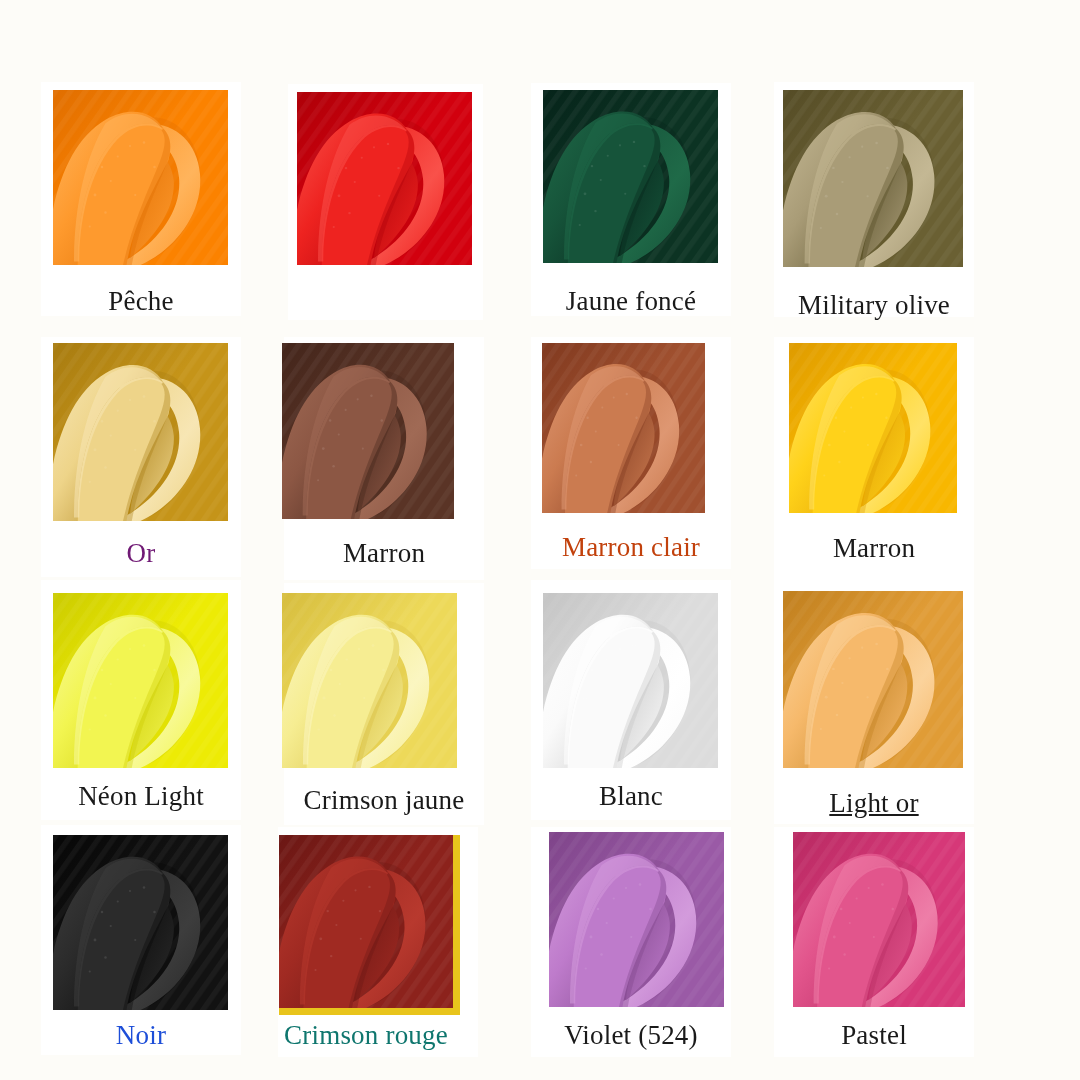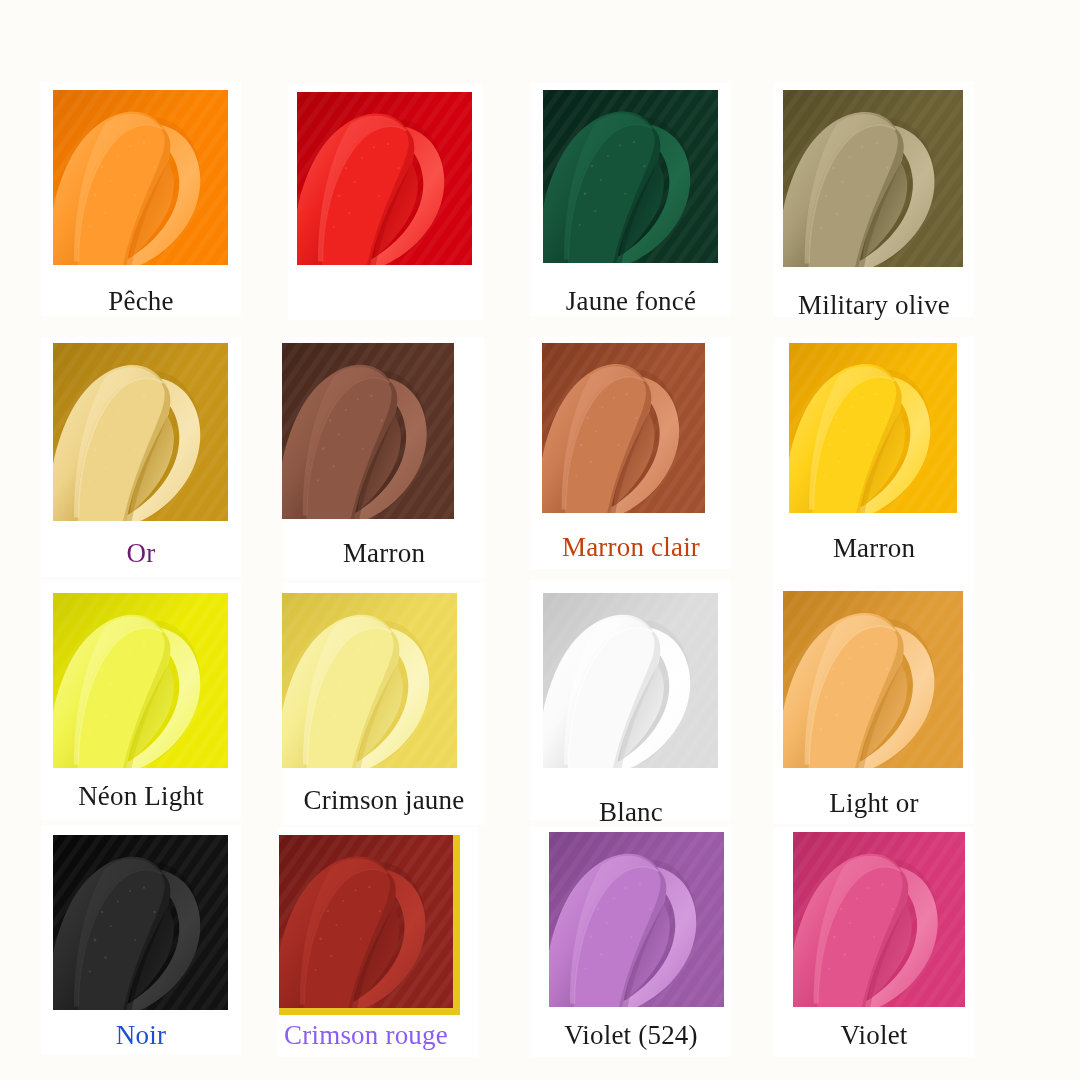--- a/index.html
+++ b/index.html
@@ -805,21 +805,21 @@
           <circle cx="37" cy="38" r="0.6"></circle>
       <circle cx="30" cy="70" r="0.7"></circle>
           <circle cx="44" cy="32" r="0.6"></circle>
       <circle cx="52" cy="30" r="0.7"></circle>
           <circle cx="21" cy="78" r="0.6"></circle>
       <circle cx="47" cy="60" r="0.6"></circle>
           <circle cx="58" cy="44" r="0.7"></circle>
     </g>
   </svg>
     </div>
-    <div class="label" style="left: 515px; top: 783px; width: 200px; color: rgb(26, 26, 26); margin-top: 16px;">Blanc</div>
+    <div class="label" style="left: 515px; top: 783px; width: 200px; color: rgb(26, 26, 26);">Blanc</div>
     <div class="card" style="left: 758px; top: 580px; width: 200px; height: 244px; background: rgb(255, 255, 255);"></div>
     <div class="swatch" style="left: 767px; top: 591px; width: 180px; height: 177px; background: rgb(224, 156, 54);">
   <svg viewBox="0 0 100 100" preserveAspectRatio="none">
     <defs>
       <linearGradient id="bgg11" x1="0" y1="0" x2="1" y2="1">
         <stop offset="0%" stop-color="#C07F1E"></stop>
         <stop offset="45%" stop-color="#E09C36"></stop>
         <stop offset="100%" stop-color="#E09C36"></stop>
       </linearGradient>
       <linearGradient id="fr11" x1="0" y1="0.1" x2="1" y2="0.9">
@@ -873,21 +873,21 @@
           <circle cx="37" cy="38" r="0.6"></circle>
       <circle cx="30" cy="70" r="0.7"></circle>
           <circle cx="44" cy="32" r="0.6"></circle>
       <circle cx="52" cy="30" r="0.7"></circle>
           <circle cx="21" cy="78" r="0.6"></circle>
       <circle cx="47" cy="60" r="0.6"></circle>
           <circle cx="58" cy="44" r="0.7"></circle>
     </g>
   </svg>
     </div>
-    <div class="label" style="left: 758px; top: 790px; width: 200px; color: rgb(26, 26, 26);">Light or</div>
+    <div class="label" style="left: 758px; top: 790px; width: 200px; color: rgb(26, 26, 26); text-decoration: underline;">Light or</div>
     <div class="card" style="left: 25px; top: 825px; width: 200px; height: 230px; background: rgb(255, 255, 255);"></div>
     <div class="swatch" style="left: 37px; top: 835px; width: 175px; height: 175px; background: rgb(18, 18, 18);">
   <svg viewBox="0 0 100 100" preserveAspectRatio="none">
     <defs>
       <linearGradient id="bgg12" x1="0" y1="0" x2="1" y2="1">
         <stop offset="0%" stop-color="#070707"></stop>
         <stop offset="45%" stop-color="#121212"></stop>
         <stop offset="100%" stop-color="#121212"></stop>
       </linearGradient>
       <linearGradient id="fr12" x1="0" y1="0.1" x2="1" y2="0.9">
@@ -1010,21 +1010,21 @@
           <circle cx="37" cy="38" r="0.6"></circle>
       <circle cx="30" cy="70" r="0.7"></circle>
           <circle cx="44" cy="32" r="0.6"></circle>
       <circle cx="52" cy="30" r="0.7"></circle>
           <circle cx="21" cy="78" r="0.6"></circle>
       <circle cx="47" cy="60" r="0.6"></circle>
           <circle cx="58" cy="44" r="0.7"></circle>
     </g>
   </svg>
     </div>
-    <div class="label" style="left: 250px; top: 1022px; width: 200px; color: #8b5cf6;">Crimson rouge</div>
+    <div class="label" style="left: 250px; top: 1022px; width: 200px; color: #0f766e;">Crimson rouge</div>
     <div class="card" style="left: 515px; top: 827px; width: 200px; height: 230px; background: rgb(255, 255, 255);"></div>
     <div class="swatch" style="left: 533px; top: 832px; width: 175px; height: 175px; background: rgb(154, 90, 166);">
   <svg viewBox="0 0 100 100" preserveAspectRatio="none">
     <defs>
       <linearGradient id="bgg14" x1="0" y1="0" x2="1" y2="1">
         <stop offset="0%" stop-color="#7E4489"></stop>
         <stop offset="45%" stop-color="#9A5AA6"></stop>
         <stop offset="100%" stop-color="#9A5AA6"></stop>
       </linearGradient>
       <linearGradient id="fr14" x1="0" y1="0.1" x2="1" y2="0.9">
@@ -1146,14 +1146,14 @@
           <circle cx="37" cy="38" r="0.6"></circle>
       <circle cx="30" cy="70" r="0.7"></circle>
           <circle cx="44" cy="32" r="0.6"></circle>
       <circle cx="52" cy="30" r="0.7"></circle>
           <circle cx="21" cy="78" r="0.6"></circle>
       <circle cx="47" cy="60" r="0.6"></circle>
           <circle cx="58" cy="44" r="0.7"></circle>
     </g>
   </svg>
     </div>
-    <div class="label" style="left: 758px; top: 1022px; width: 200px; color: rgb(26, 26, 26);">Violet</div>
+    <div class="label" style="left: 758px; top: 1022px; width: 200px; color: rgb(26, 26, 26);">Pastel</div>
   </div>
 
 </body></html>

